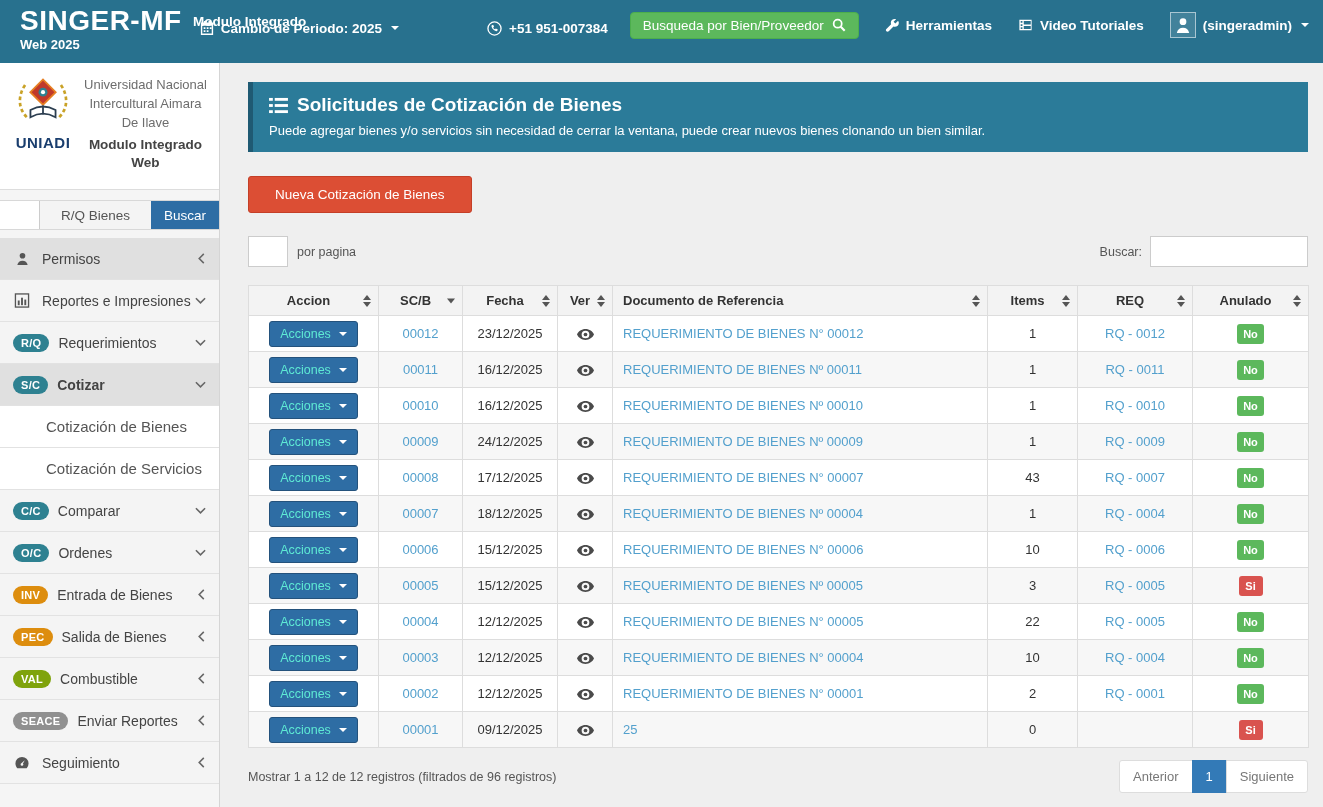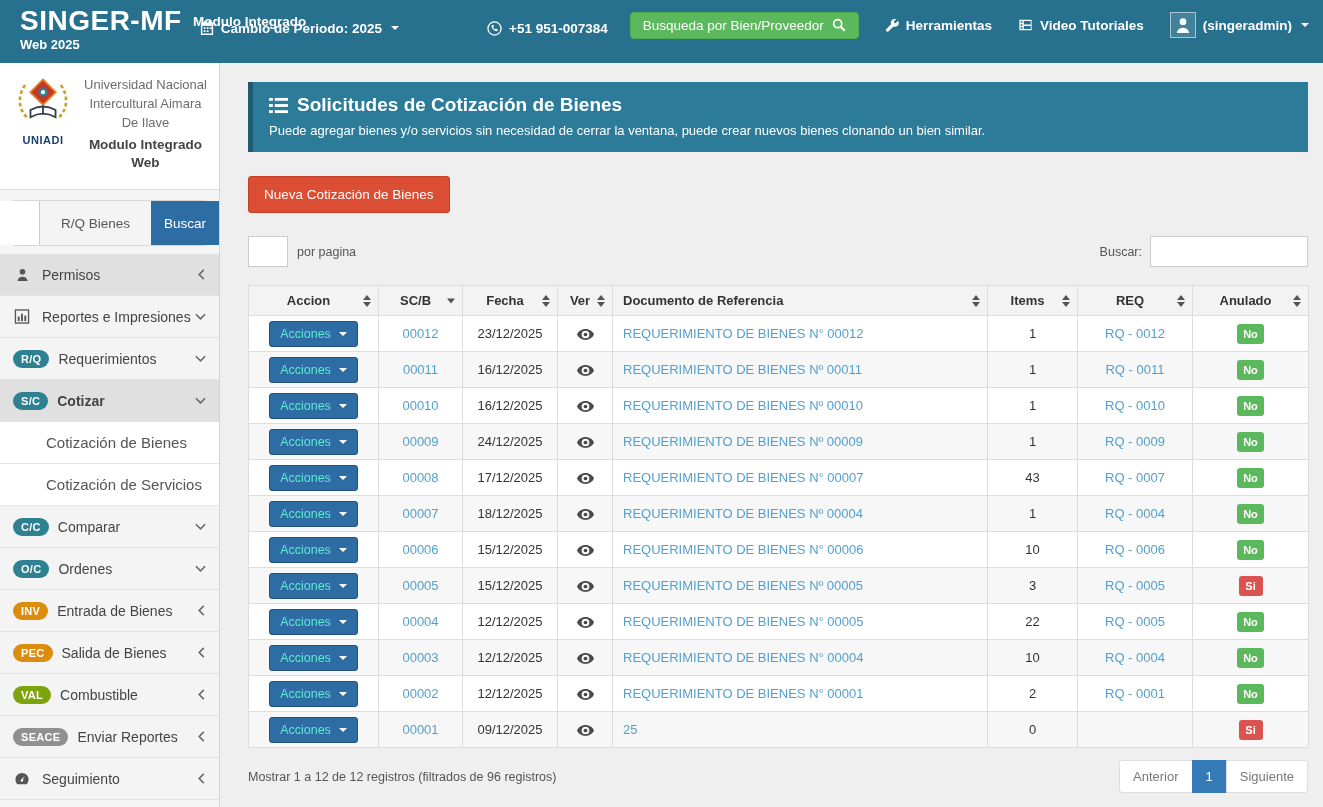--- a/index.html
+++ b/index.html
@@ -25,45 +25,45 @@
   .caret{display:inline-block;width:0;height:0;border-left:4px solid transparent;border-right:4px solid transparent;border-top:4px solid #fff;margin-left:2px;}
   .btn-green{display:inline-flex;align-items:center;gap:8px;background:var(--green);border:1px solid #4cae4c;
              color:#fff;font-size:13.5px;padding:5px 12px;border-radius:4px;cursor:pointer;font-family:inherit;}
   .avatar-box{width:26px;height:26px;background:rgba(255,255,255,.12);border:1px solid rgba(255,255,255,.55);
               display:inline-flex;align-items:center;justify-content:center;}
   .icn{display:inline-flex;align-items:center;}
   
   .sidebar{position:absolute;top:63px;left:0;width:220px;height:744px;background:#f5f5f5;border-right:1px solid #d5d5d5;}
   .org-panel{background:#fff;border-bottom:1px solid #ddd;padding:13px 10px 16px 10px;display:flex;gap:6px;}
   .logo-col{width:66px;text-align:center;flex-shrink:0;}
-  .logo-text{font-size:11px;font-weight:bold;color:#1a3e6e;letter-spacing:.5px;margin-top:2px;}
+  .logo-text{font-size:15px;font-weight:bold;color:#1a3e6e;letter-spacing:.5px;margin-top:2px;}
   .org-col{flex:1;text-align:center;}
   .org-name{font-size:13px;color:#6d6d6d;line-height:1.45;}
   .org-module{font-size:13.5px;font-weight:bold;color:#444;margin-top:3px;line-height:1.4;}
-  .side-search{display:flex;margin:10px 0 8px 0;height:46px;border-top:1px solid #d8d8d8;border-bottom:1px solid #d8d8d8;background:#f4f4f4;border-radius:17px;}
+  .side-search{display:flex;margin:10px 0 8px 0;height:30px;border-top:1px solid #d8d8d8;border-bottom:1px solid #d8d8d8;background:#f4f4f4;}
   .side-search input{width:40px;border:none;border-right:1px solid #ccc;background:#fff;outline:none;font:13px "Liberation Sans",sans-serif;padding:0 4px;}
   .side-scope{flex:1;display:flex;align-items:center;justify-content:center;font-size:13.5px;color:#555;cursor:pointer;}
   .btn-buscar{width:68px;background:var(--accent-blue);color:#fff;border:none;font:13.5px "Liberation Sans",sans-serif;cursor:pointer;}
   .side-item{height:42px;display:flex;align-items:center;padding:0 13px;border-bottom:1px solid #e2e2e2;
              font-size:14px;color:#444;cursor:pointer;background:#f4f4f4;}
   .side-item.shade{background:#e0e0e0;}
   .side-item.sub{background:#fff;padding-left:46px;color:#555;font-size:15px;}
   .side-item .icon-wrap{width:18px;margin-right:11px;display:inline-flex;justify-content:center;color:#555;}
   .sbadge{border-radius:11px;padding:3px 8px;font-size:11px;font-weight:bold;color:#fff;margin-right:9px;letter-spacing:.3px;}
   .sbadge.teal{background:var(--badge-teal);} .sbadge.orange{background:var(--badge-orange);}
   .sbadge.olive{background:var(--badge-olive);} .sbadge.gray{background:var(--badge-gray);}
   .side-label{flex:1;} .side-label.bold{font-weight:bold;}
   .chev{color:#777;display:inline-flex;}
   
   .content{position:absolute;top:63px;left:220px;width:1103px;height:744px;padding:19px 15px 0 28px;}
   .panel{background:var(--panel-bg);border-left:5px solid var(--panel-border);color:#fff;padding:12px 16px 14px 16px;}
   .panel-title{display:flex;align-items:center;gap:9px;font-size:19px;font-weight:bold;}
   .panel-sub{font-size:13px;margin-top:7px;}
   .btn-new{margin-top:24px;background:var(--orange-btn);border:1px solid #c43f27;color:#fff;font:13.5px "Liberation Sans",sans-serif;
-           padding:10px 15px;border-radius:3px;cursor:pointer;display:block;}
+           padding:10px 26px;border-radius:3px;cursor:pointer;display:block;}
   .table-controls{margin-top:23px;display:flex;justify-content:space-between;align-items:center;}
   .tc-left{display:flex;align-items:center;gap:9px;}
   .per-page{width:40px;height:31px;background:#fff;border:1px solid #ccc;display:inline-block;cursor:pointer;}
   .pp-label{font-size:12.5px;color:#555;}
   .tc-right{display:flex;align-items:center;gap:8px;}
   .tc-right label{font-size:12.5px;color:#555;}
   .tc-right input{width:158px;height:31px;border:1px solid #ccc;outline:none;font:13px "Liberation Sans",sans-serif;padding:0 6px;background:#fff;}
   table{margin-top:18px;width:100%;border-collapse:collapse;table-layout:fixed;}
   th{background:#f3f3f3;border:1px solid #ddd;font-size:13px;font-weight:bold;color:#333;height:30px;position:relative;text-align:center;padding:0 16px 0 6px;}
   th.left{text-align:left;padding-left:10px;}

